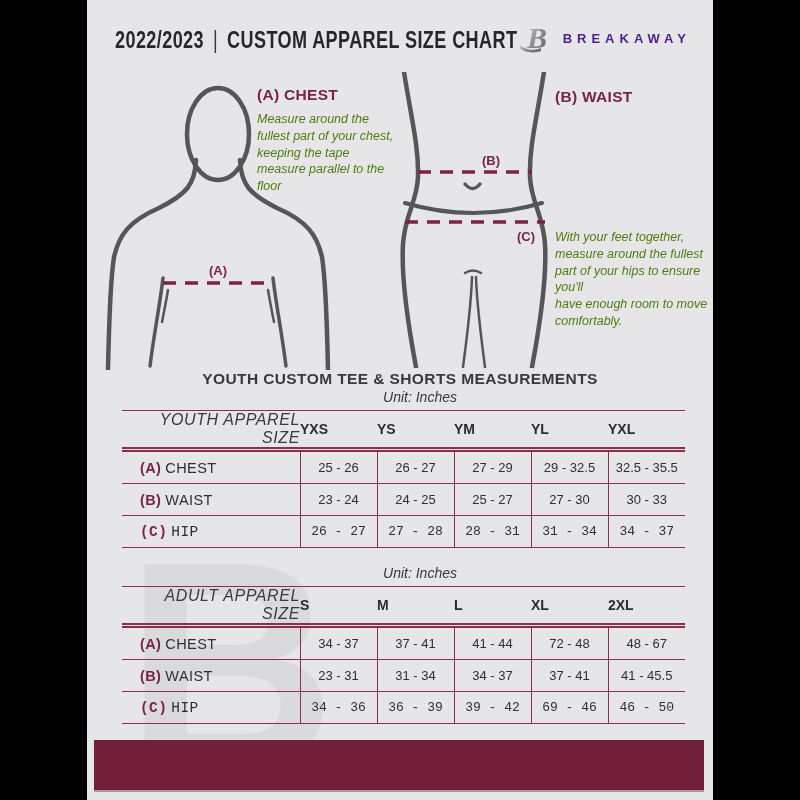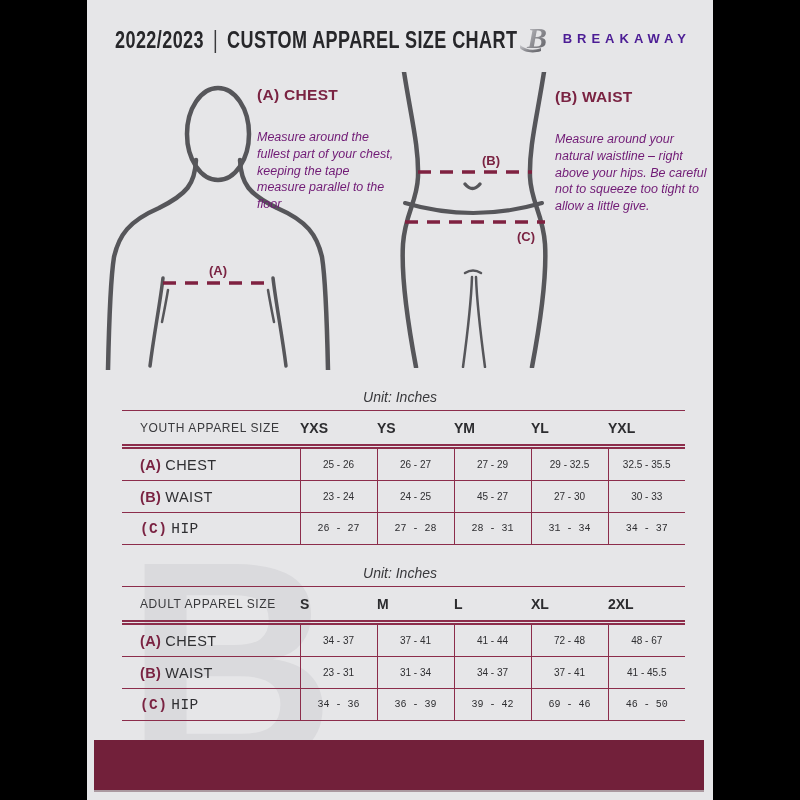--- a/index.html
+++ b/index.html
@@ -34,56 +34,57 @@
   
   .diagram{position:absolute;top:72px;left:0;width:626px;height:300px;z-index:1;}
   .fig{position:absolute;}
   .fig-upper{left:10px;top:8px;}
   .fig-lower{left:300px;top:0;}
   .inst{position:absolute;z-index:2;}
   .inst h3{
     margin:0;font-size:15.5px;font-weight:800;color:#7a2342;letter-spacing:.3px;
   }
   .inst p{
-    margin:25px 0 0;font-style:italic;font-size:12.5px;line-height:1.34;
-    color:#701a75;white-space:pre-line;
+    margin:7px 0 0;font-style:italic;font-size:12.5px;line-height:1.34;
+    color:#4d7c0f;white-space:pre-line;
   }
   .inst-a{left:170px;top:14px;width:138px;}
   .inst-b{left:468px;top:16px;width:152px;}
   .inst-c{left:468px;top:150px;width:155px;}
   
   .section-title{
     position:absolute;left:0;width:626px;text-align:center;z-index:1;
     font-size:15.5px;font-weight:700;color:#39393c;letter-spacing:.4px;
   }
   .unit-line{
     position:absolute;left:0;width:626px;text-align:center;z-index:1;
-    font-size:14px;font-style:italic;color:#39393c;
+    font-size:14px;font-style:italic;color:#39393c;padding-left:20px;
   }
   .t-youth-title{top:370px;} .t-youth-unit{top:389px;}
   .t-adult-title{top:546px;} .t-adult-unit{top:565px;}
   table.size-table{
     position:absolute;left:35px;width:563px;z-index:1;
     border-collapse:collapse;table-layout:fixed;background:transparent;
   }
   .table-youth{top:410px;} .table-adult{top:586px;}
   .size-table col.c-label{width:178px;}
   .size-table col.c-val{width:77px;}
   .size-table th,.size-table td{
     padding:0;height:31px;border-top:1.5px solid #8c2d4b;
     font-weight:400;color:#2f2f32;
   }
   .size-table thead th{height:33px;border-bottom:5px double #8c2d4b;}
   .size-table tbody tr:last-child td{border-bottom:1.5px solid #8c2d4b;font-family:Liberation Mono, monospace;}
   .size-table .lab{
-    text-align:left;padding-left:18px;font-size:12px;letter-spacing:.6px;
+    text-align:right;padding-left:18px;font-size:16px;letter-spacing:.6px;
     color:#3a3a3d;
+    font-style:italic;
   }
   .size-table th.size{font-size:14px;font-weight:700;text-align:left;color:#2c2c2f;}
-  .size-table td{border-left:1.5px solid #8c2d4b;text-align:center;font-size:10px;}
+  .size-table td{border-left:1.5px solid #8c2d4b;text-align:center;font-size:13px;}
   .size-table td.rowlab,.size-table th.lab{border-left:none;}
   .size-table td.rowlab{
     text-align:left;padding-left:18px;font-size:14.5px;letter-spacing:.4px;color:#2f2f32;
   }
   .size-table .pfx{font-weight:800;color:#7a2342;margin-right:4px;}
   
   .footer-bar{
     position:absolute;left:7px;top:740px;width:610px;height:50px;z-index:3;
     background:#72203a;box-shadow:0 2px 0 rgba(60,10,25,.35);
   }
@@ -145,26 +146,28 @@
       <text x="104" y="93" text-anchor="middle" font-size="13" font-weight="bold" fill="#7a2342" font-family="Liberation Sans, sans-serif">(B)</text>
       <text x="139" y="169" text-anchor="middle" font-size="13" font-weight="bold" fill="#7a2342" font-family="Liberation Sans, sans-serif">(C)</text>
     </svg>
 
     <div class="inst inst-a">
       <h3>(A) CHEST</h3>
       <p>Measure around the fullest part of your chest, keeping the tape measure parallel to the floor</p>
     </div>
     <div class="inst inst-b">
       <h3>(B) WAIST</h3>
-      <p>Measure around your natural waistline – right above your hips. Be careful not to squeeze too tight to allow a little give.</p>
     </div>
     <div class="inst inst-c">
+      <p>With your feet together, measure around the fullest part of your hips to ensure you'll
+have enough room to move comfortably.</p>
     </div>
   </div>
 
+  <div class="section-title t-youth-title">YOUTH CUSTOM TEE &amp; SHORTS MEASUREMENTS</div>
   <div class="unit-line t-youth-unit">Unit: Inches</div>
 
   <table class="size-table table-youth">
     <colgroup>
         <col class="c-label">
         <col class="c-val">
         <col class="c-val">
         <col class="c-val">
         <col class="c-val">
         <col class="c-val">
@@ -185,21 +188,21 @@
         <td>25 - 26</td>
         <td>26 - 27</td>
         <td>27 - 29</td>
         <td>29 - 32.5</td>
         <td>32.5 - 35.5</td>
       </tr>
       <tr>
         <td class="rowlab"><span class="pfx">(B)</span><span>WAIST</span></td>
         <td>23 - 24</td>
         <td>24 - 25</td>
-        <td>45 - 27</td>
+        <td>25 - 27</td>
         <td>27 - 30</td>
         <td>30 - 33</td>
       </tr>
       <tr>
         <td class="rowlab"><span class="pfx">(C)</span><span>HIP</span></td>
         <td>26 - 27</td>
         <td>27 - 28</td>
         <td>28 - 31</td>
         <td>31 - 34</td>
         <td>34 - 37</td>

